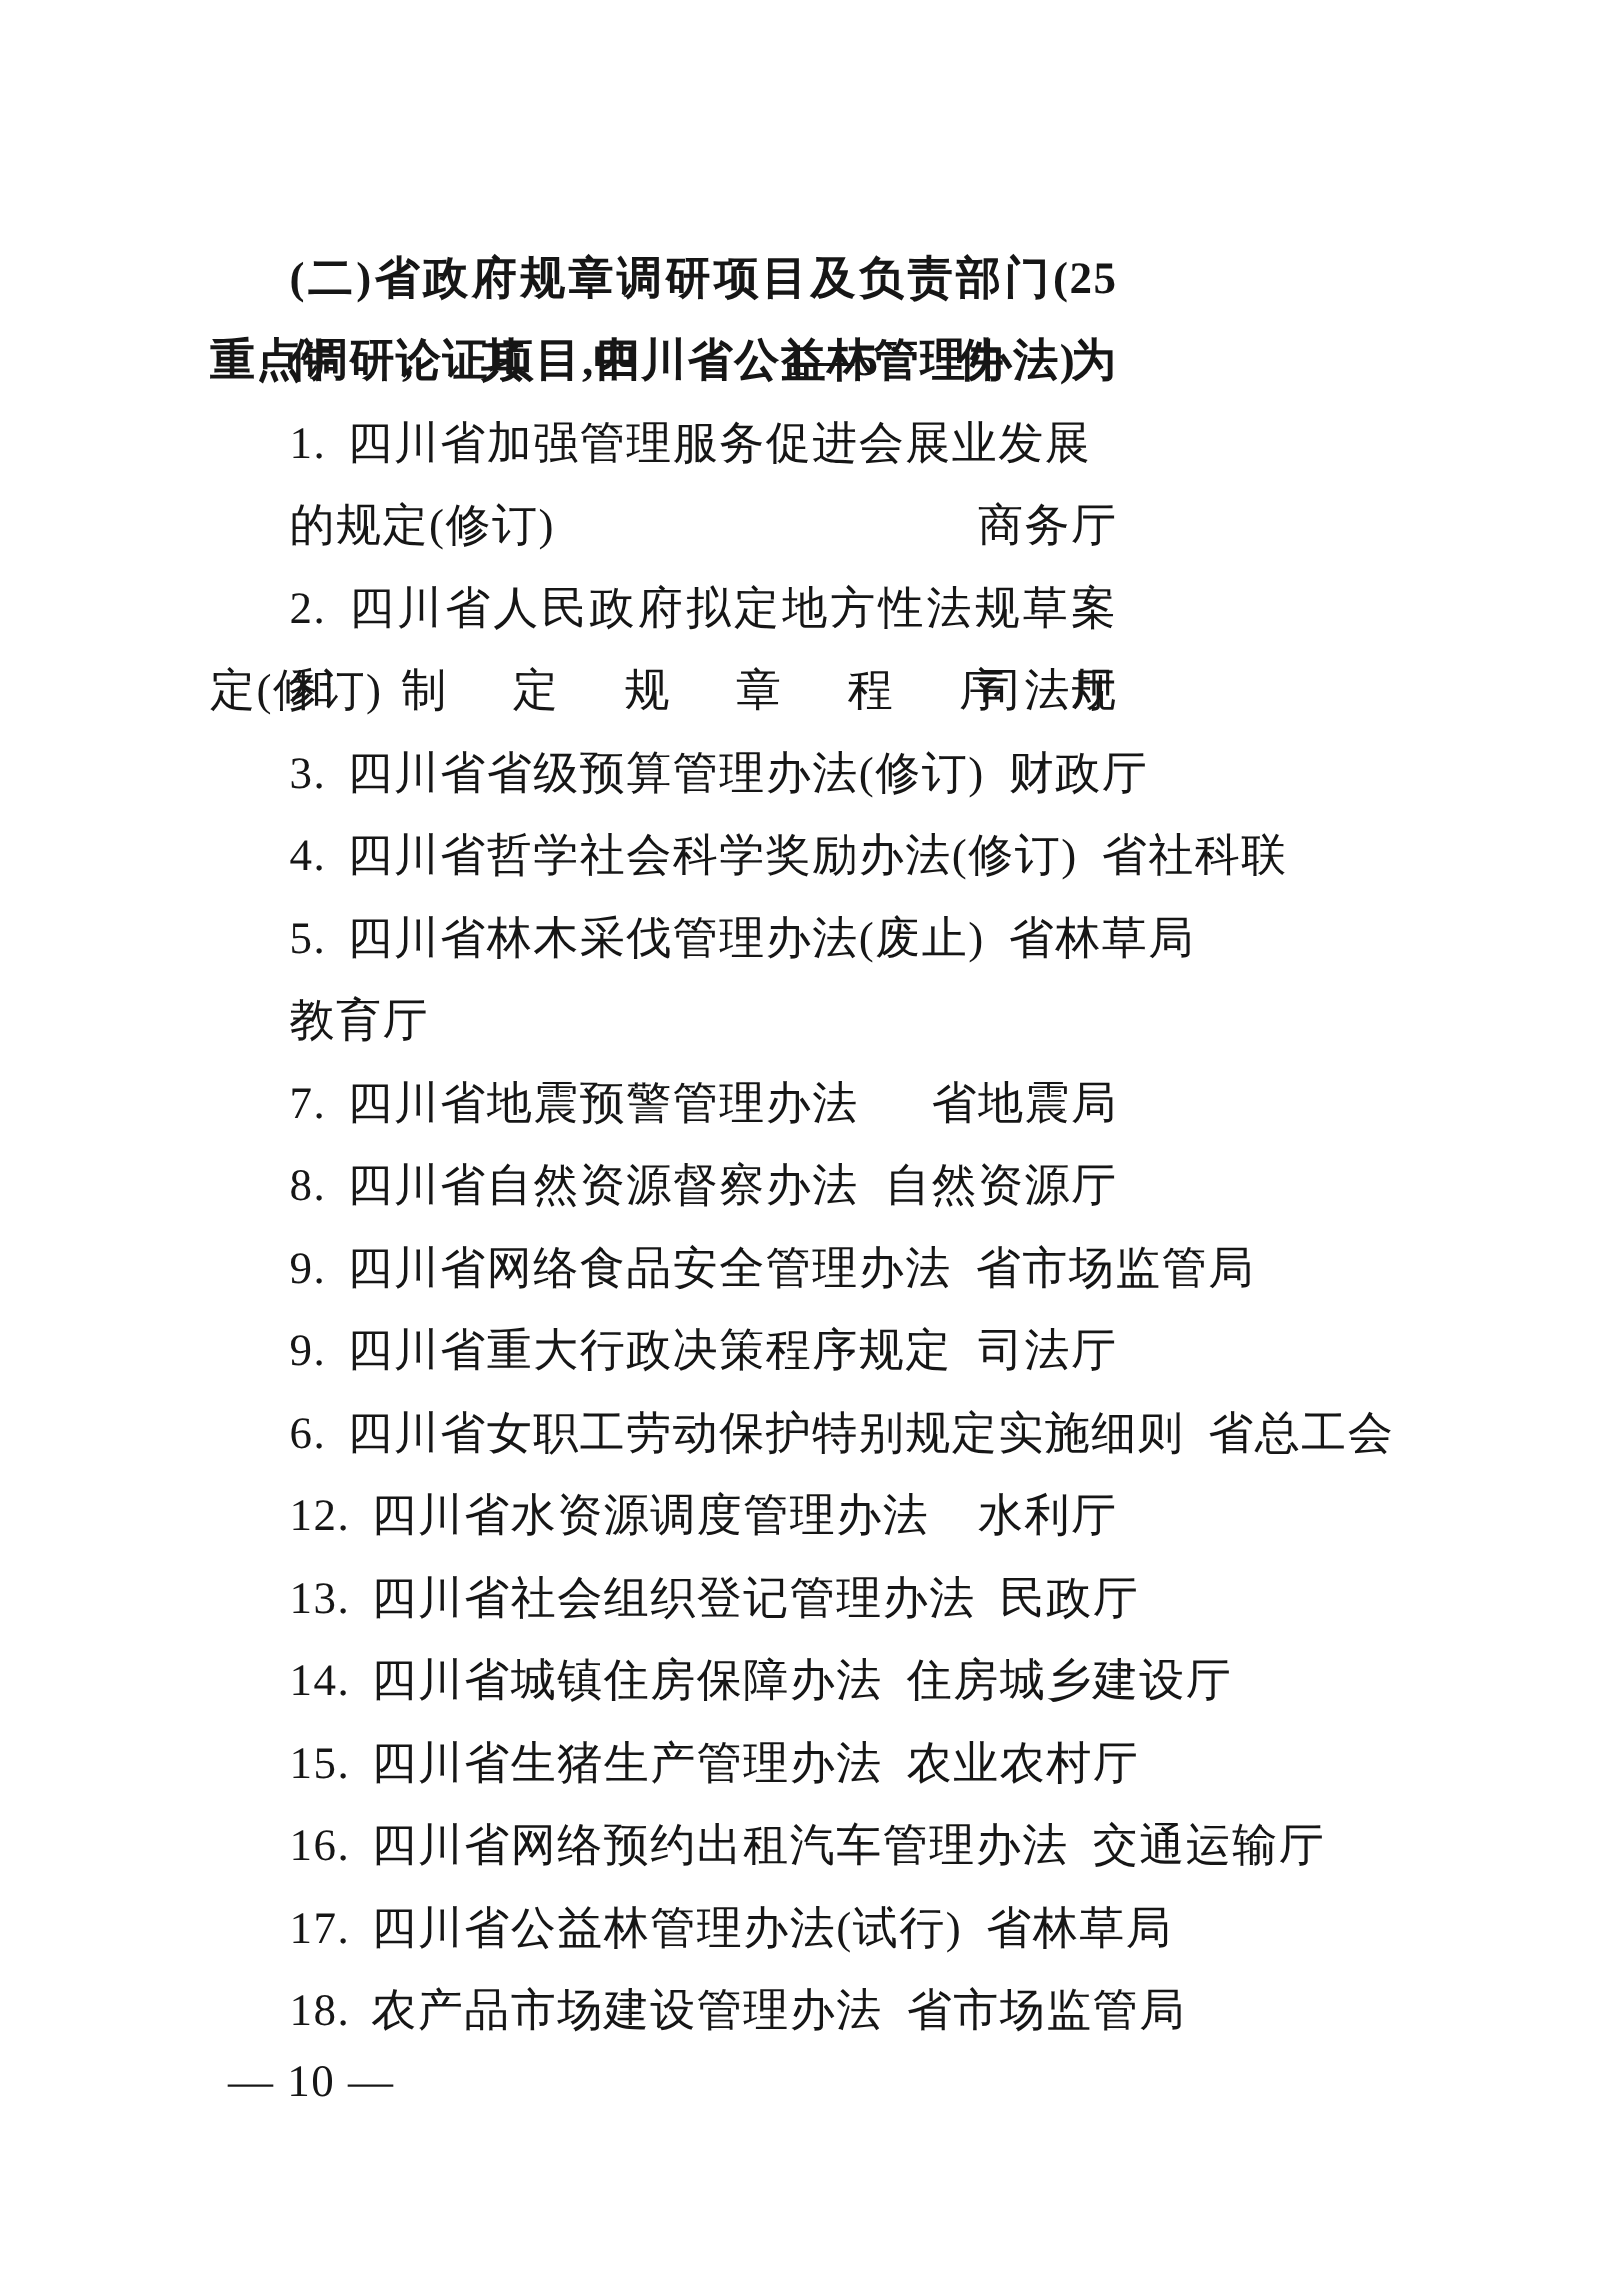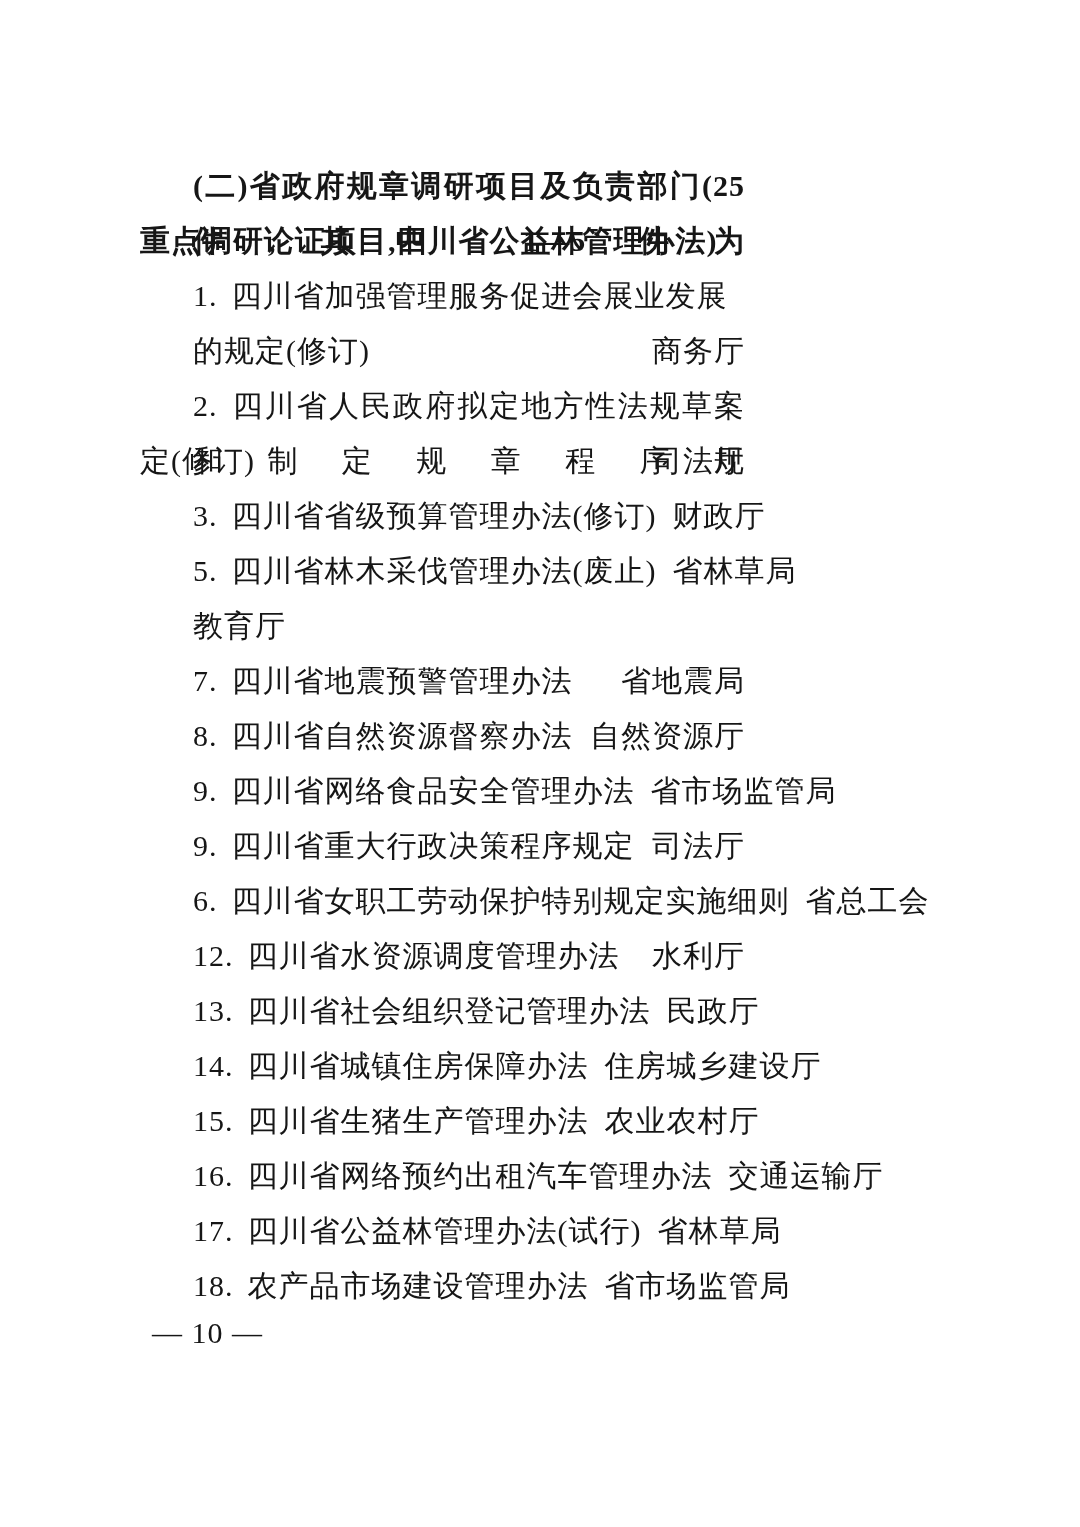--- a/index.html
+++ b/index.html
@@ -72,20 +72,24 @@
           <span class="left-part">定(修订)</span>
           <span class="dept">司法厅</span>
         </p>
     </div>
 
     <div class="line row indent">
         <span class="left-part"><span class="num">3.</span><span>四川省省级预算管理办法(修订)</span></span>
         <span class="dept">财政厅</span>
       </div>
     <div class="line row indent">
+        <span class="left-part"><span class="num">4.</span><span>四川省哲学社会科学奖励办法(修订)</span></span>
+        <span class="dept">省社科联</span>
+      </div>
+    <div class="line row indent">
         <span class="left-part"><span class="num">5.</span><span>四川省林木采伐管理办法(废止)</span></span>
         <span class="dept">省林草局</span>
       </div>
     <div class="line row indent">
         <span class="dept">教育厅</span>
       </div>
     <div class="line row indent">
         <span class="left-part"><span class="num">7.</span><span>四川省地震预警管理办法</span></span>
         <span class="dept">省地震局</span>
       </div>

